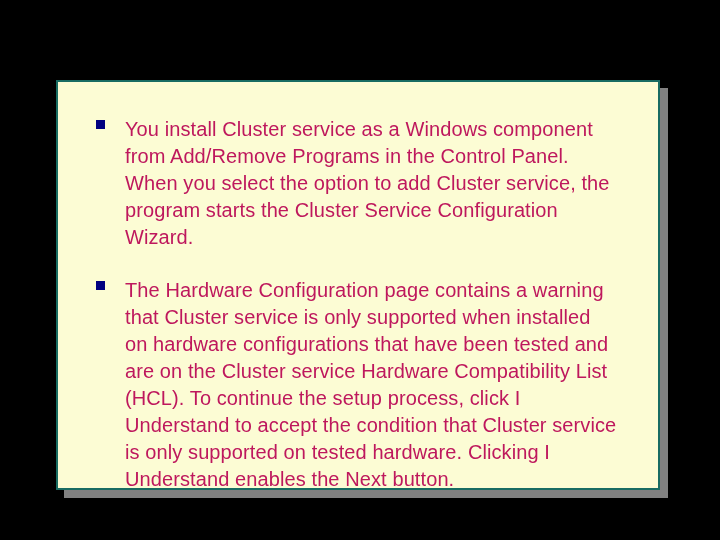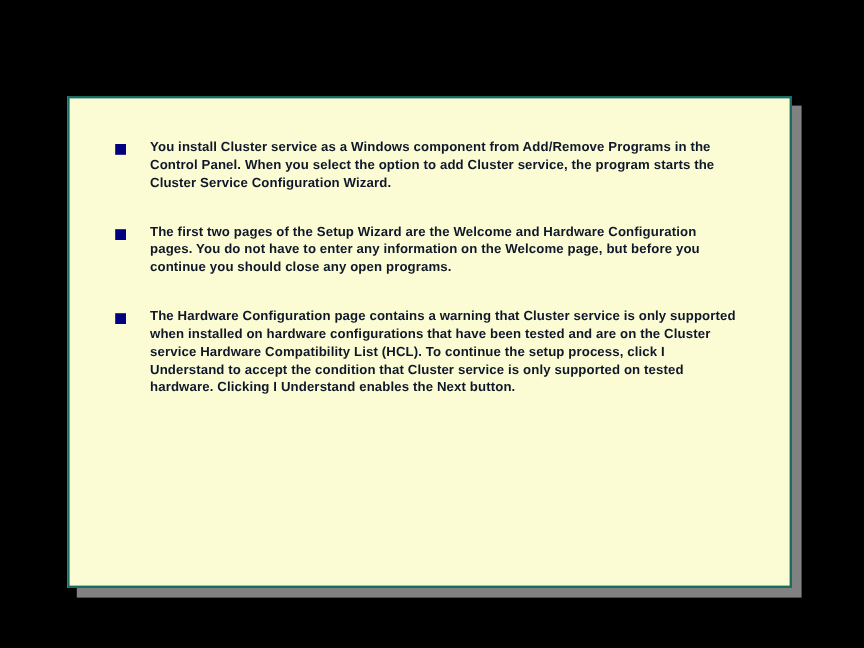--- a/index.html
+++ b/index.html
@@ -43,41 +43,37 @@
     }
     .bullet-marker {
       flex-shrink: 0;
       width: 9px;
       height: 9px;
       background: #000080;
       margin-top: 4px;
       margin-right: 20px;
     }
     .bullet-text {
-      font-size: 11px;
-      font-weight: bold;
-      color: #0f172a;
+      font-size: 20px;
+      font-weight: normal;
+      color: #be185d;
       line-height: 1.35;
       letter-spacing: 0.1px;
     }
   </style>
 </head>
 <body>
 
 <div class="shadow"></div>
 <div class="panel">
 
   <div class="bullet-item">
     <div class="bullet-marker"></div>
     <div class="bullet-text">You install Cluster service as a Windows component from Add/Remove Programs in the Control Panel. When you select the option to add Cluster service, the program starts the Cluster Service Configuration Wizard.</div>
   </div>
 
-  <div class="bullet-item">
-    <div class="bullet-marker"></div>
-    <div class="bullet-text">The first two pages of the Setup Wizard are the Welcome and Hardware Configuration pages. You do not have to enter any information on the Welcome page, but before you continue you should close any open programs.</div>
-  </div>
 
   <div class="bullet-item">
     <div class="bullet-marker"></div>
     <div class="bullet-text">The Hardware Configuration page contains a warning that Cluster service is only supported when installed on hardware configurations that have been tested and are on the Cluster service Hardware Compatibility List (HCL). To continue the setup process, click I Understand to accept the condition that Cluster service is only supported on tested hardware. Clicking I Understand enables the Next button.</div>
   </div>
 
 </div>
 
 </body></html>

